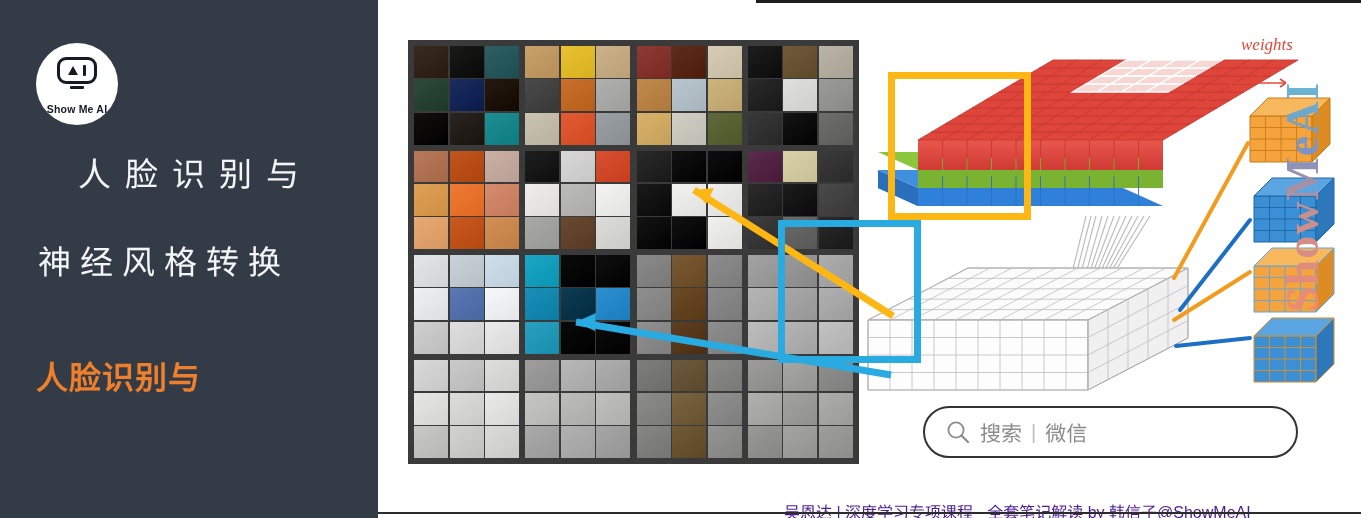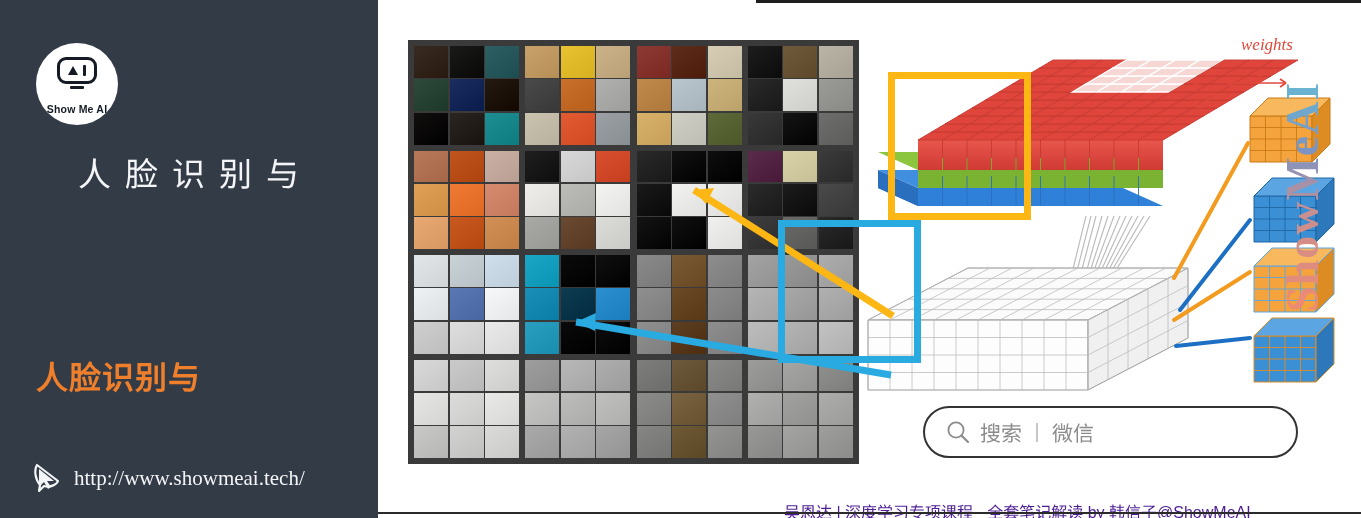--- a/index.html
+++ b/index.html
@@ -44,21 +44,21 @@
 
   .hl{position:absolute;box-sizing:border-box;}
   .hl-yellow{left:140px;top:32px;width:143px;height:148px;border:7px solid #fdb714;z-index:6;}
   .hl-blue{left:30px;top:180px;width:143px;height:143px;border:7px solid #29abe2;z-index:6;}
 
   
   .diagram{position:absolute;left:480px;top:20px;width:500px;height:410px;}
 
   
   .searchbar{position:absolute;left:545px;top:406px;width:375px;height:52px;border:2px solid #333;
-    border-radius:26px;display:flex;align-items:center;gap:9px;padding:0 20px;box-sizing:border-box;background:#fff;font-family:Liberation Mono, monospace;}
+    border-radius:26px;display:flex;align-items:center;gap:9px;padding:0 20px;box-sizing:border-box;background:#fff;}
   .mag{width:26px;height:26px;flex:none;}
   .s-label{font-size:21px;color:#8c8c8c;white-space:nowrap;}
   .s-div{color:#bdbdbd;font-size:20px;}
   .s-strong{font-size:21px;font-weight:bold;color:#111;white-space:nowrap;}
 
   
   .brand{position:absolute;left:1276px;top:52px;width:56px;height:260px;
     writing-mode:vertical-rl;text-orientation:mixed;transform:rotate(180deg);
     font-size:46px;font-weight:bold;letter-spacing:1px;
     font-family:"Liberation Serif","DejaVu Serif",serif;
@@ -81,29 +81,23 @@
     <div class="logo-circle">
       <div class="logo-face">
         <span class="g1"></span>
           <span class="g2"></span>
       </div>
       <div class="logo-neck"></div>
       <div class="logo-text">Show Me AI</div>
     </div>
 
     <div class="title-line1">人脸识别与</div>
+    <div class="title-line2">神经风格转换</div>
     <div class="subtitle">人脸识别与</div>
 
-    <div class="url-row">
-      <svg class="cursor-ico" viewBox="0 0 30 32">
-        <path d="M5 3 C2 8 3 17 8 23 L7 29 L12 24 C19 26 25 22 26 19 L5 3 Z" fill="none" stroke="#f4f5f7" stroke-width="2.2" stroke-linejoin="round"></path>
-        <path d="M7 7 L7 25 L12 20 L16 27 L19 25 L15 19 L22 19 Z" fill="#f4f5f7"></path>
-      </svg>
-      <span class="url-text">http://www.showmeai.tech/</span>
-    </div>
   </div>
 
   <div class="main">
     <div class="topline"></div>
 
     <div class="grid-wrap">
       <div class="grid" id="grid">
           <div class="block">
             <div class="cell" style="background: linear-gradient(145deg, rgb(58, 43, 34), rgb(40, 25, 16));"></div>
             <div class="cell" style="background: linear-gradient(145deg, rgb(26, 26, 24), rgb(8, 8, 6));"></div>

